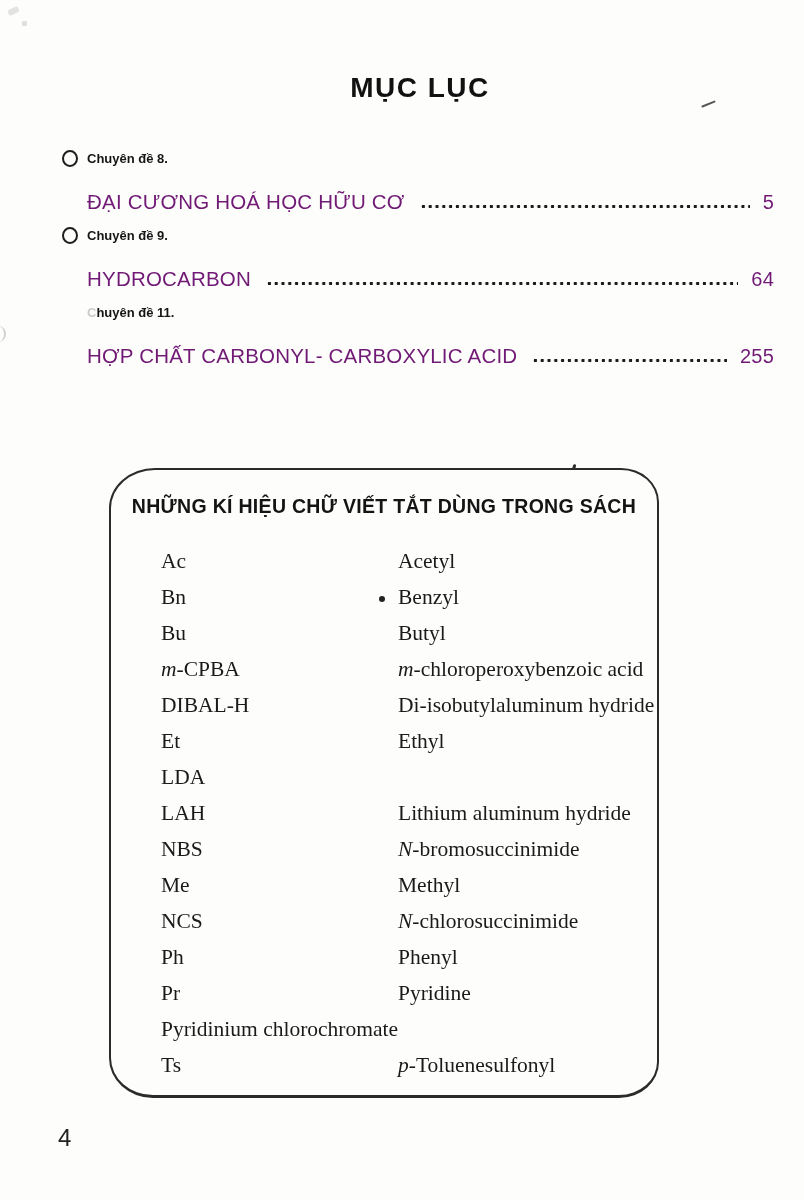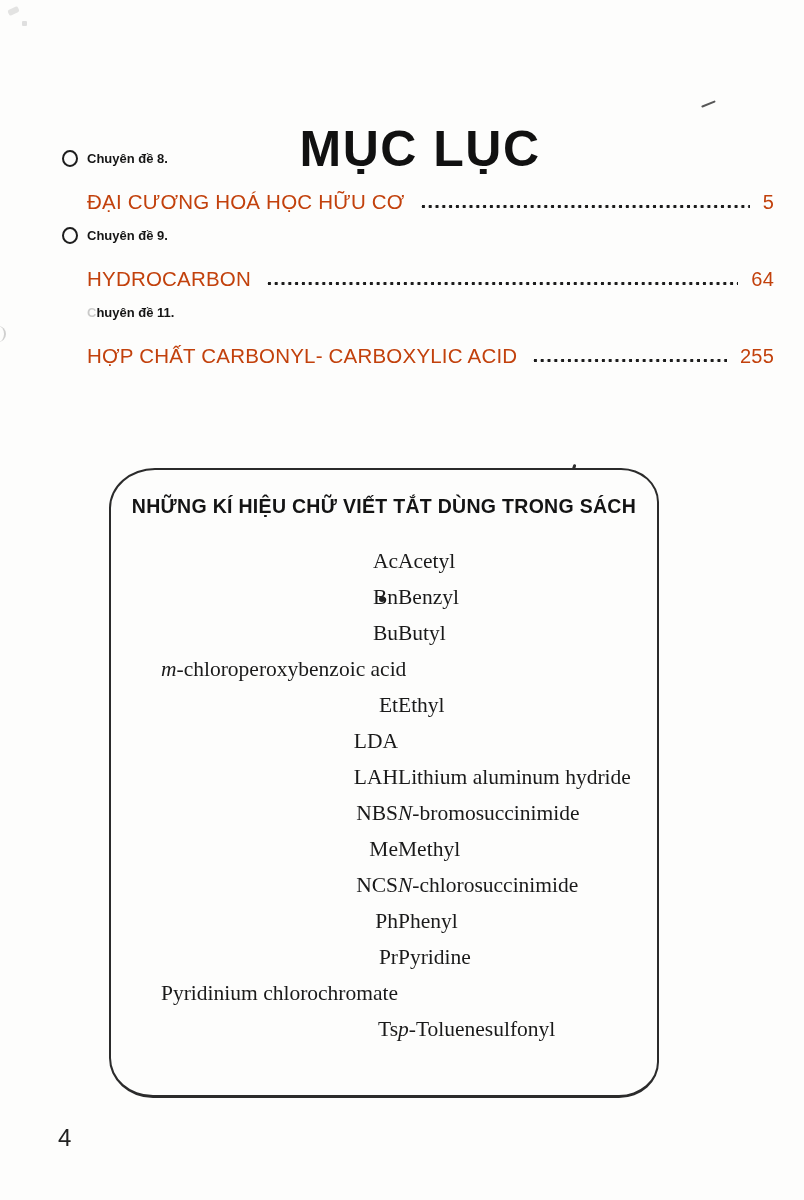--- a/index.html
+++ b/index.html
@@ -14,25 +14,24 @@
     color: #1b1b1b;
   }
 
   
   .doc-title {
     position: absolute;
     top: 72px;
     left: 36px;
     width: 768px;
     text-align: center;
-    font-size: 50px;
+    font-size: 28px;
     font-weight: bold;
     letter-spacing: 1.5px;
     color: #111;
-    margin-top: 48px;
   }
 
   
   .toc {
     position: absolute;
     top: 139px;
     left: 62px;
     width: 712px;
   }
   .toc-header {
@@ -52,21 +51,21 @@
     margin-right: 9px;
   }
   .faded-prefix { opacity: 0.22; }
   .toc-line {
     display: flex;
     align-items: flex-end;
     height: 38px;
     padding-left: 25px;
     font-size: 20.5px;
     letter-spacing: 0.2px;
-    color: #c2410c;
+    color: #701a75;
     gap: 12px;
   }
   .toc-line .line-text { white-space: nowrap; padding-bottom: 2px; }
   .leader {
     flex: 1 1 auto;
     height: 7px;
     margin: 0 1px 6px 4px;
     background-image: radial-gradient(circle at 2.4px 3.5px, #1c1c1c 1.55px, rgba(0,0,0,0) 2.0px);
     background-size: 6.8px 7px;
     background-repeat: repeat-x;
@@ -100,21 +99,21 @@
     margin-right: 30px;
     font-family: "Liberation Serif", serif;
     font-size: 21.5px;
     color: #1a1a1a;
   }
   .abbr-row {
     display: flex;
     align-items: center;
     height: 36px;
   }
-  .abbr-code { flex: 0 0 237px; white-space: nowrap; text-align: right; }
+  .abbr-code { flex: 0 0 237px; white-space: nowrap; }
   .abbr-def { position: relative; flex: 1; white-space: nowrap; }
   .it { font-style: italic; }
   .bullet-dot {
     position: absolute;
     left: -19px;
     top: 11px;
     width: 6px;
     height: 6px;
     border-radius: 50%;
     background: #222;
@@ -201,23 +200,28 @@
     <span class="abbr-code"><span class="it js-abbr-it"></span><span class="js-abbr">Bn</span></span>
     <span class="abbr-def"><span class="bullet-dot js-dot" style="display: block;"></span><span class="it js-def-it"></span><span class="js-def">Benzyl</span></span>
   </div>
 
   <div class="abbr-row">
     <span class="abbr-code"><span class="it js-abbr-it"></span><span class="js-abbr">Bu</span></span>
     <span class="abbr-def"><span class="it js-def-it"></span><span class="js-def">Butyl</span></span>
   </div>
 
   <div class="abbr-row">
+    <span class="abbr-code"><span class="it js-abbr-it">m</span><span class="js-abbr">-CPBA</span></span>
     <span class="abbr-def"><span class="it js-def-it">m</span><span class="js-def">-chloroperoxybenzoic acid</span></span>
   </div>
 
+  <div class="abbr-row">
+    <span class="abbr-code"><span class="it js-abbr-it"></span><span class="js-abbr">DIBAL-H</span></span>
+    <span class="abbr-def"><span class="it js-def-it"></span><span class="js-def">Di-isobutylaluminum hydride</span></span>
+  </div>
 
   <div class="abbr-row">
     <span class="abbr-code"><span class="it js-abbr-it"></span><span class="js-abbr">Et</span></span>
     <span class="abbr-def"><span class="it js-def-it"></span><span class="js-def">Ethyl</span></span>
   </div>
 
   <div class="abbr-row">
     <span class="abbr-code"><span class="it js-abbr-it"></span><span class="js-abbr">LDA</span></span>
   </div>
 

